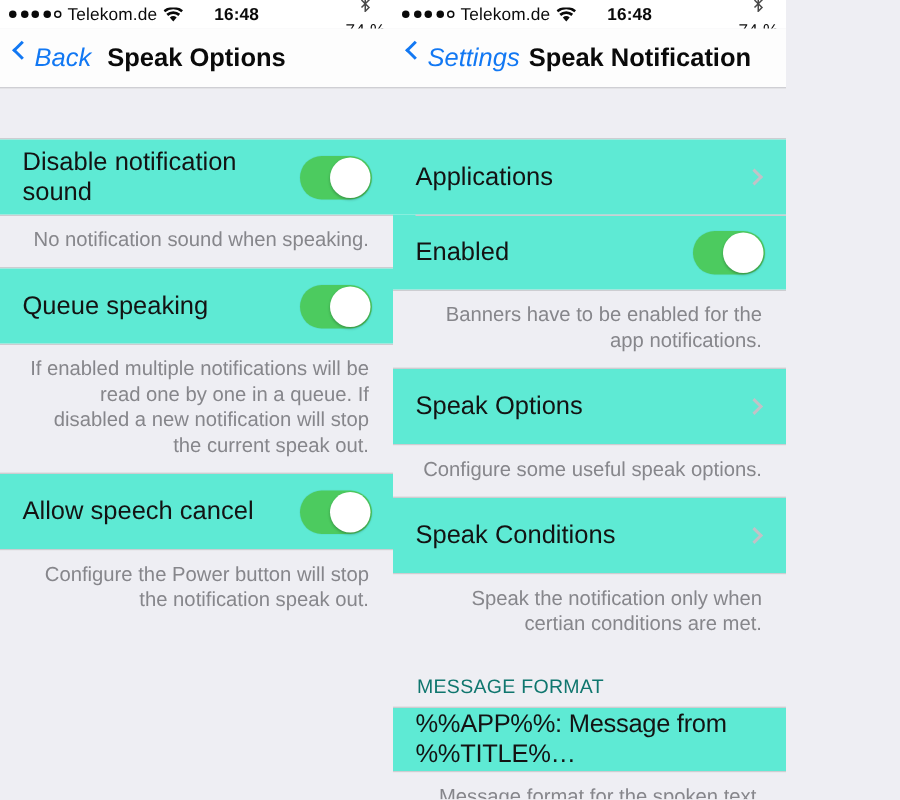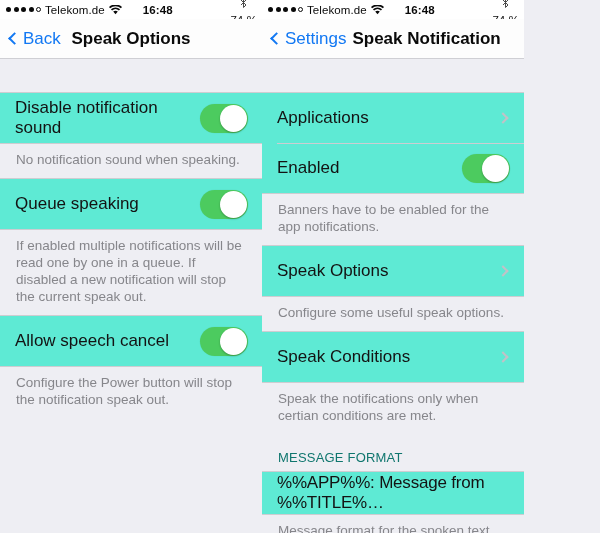--- a/index.html
+++ b/index.html
@@ -39,23 +39,24 @@
   .battery .lvl { height: 100%; background: #0a0a0a; border-radius: 1px; }
 
   
   .navbar {
     height: 40px; background: #fdfdfd;
     border-bottom: 1px solid #cfcfd4;
     display: flex; align-items: center;
     position: relative; padding: 0 8px;
   }
   .backbtn {
-    display: flex; align-items: center; gap: 3px;
+    display: flex; align-items: flex-start; gap: 3px;
     color: #1278f3; font-size: 17px; cursor: pointer;
     white-space: nowrap;
+    font-style: italic;
   }
   .chev-left {
     display: inline-block; width: 9px; height: 9px;
     border-left: 2.6px solid #1278f3; border-bottom: 2.6px solid #1278f3;
     transform: rotate(45deg); margin-right: 1px; margin-left: 2px;
   }
   .nav-title-center {
     position: absolute; left: 0; right: 0; text-align: center;
     font-size: 17px; font-weight: bold; color: #0a0a0a;
     pointer-events: none;
@@ -77,20 +78,21 @@
   .row + .row::before {
     content: ""; position: absolute; left: 15px; right: 0; top: 0;
     height: 1px; background: #cdcdd1;
   }
   .row-label { font-size: 17px; color: #131313; flex: 1; }
   .row-value { font-size: 17px; color: #131313; flex: 1; letter-spacing: -0.2px; }
   .footer {
     padding: 7px 16px 10px 16px;
     font-size: 13.5px; line-height: 17px; color: #86868b;
     background: #eeeef3;
+    text-align: right;
   }
   .sect-header {
     padding: 16px 16px 6px 16px;
     font-size: 13px; color: #0f766e; letter-spacing: 0.2px;
     background: #eeeef3;
   }
 
   
   .toggle {
     width: 48px; height: 29px; border-radius: 15px;
@@ -265,21 +267,21 @@
         </div>
       </div>
       <div class="footer">Configure some useful speak options.</div>
 
       <div class="group">
         <div class="row">
           <span class="row-label">Speak Conditions</span>
           <span class="chev-right"></span>
         </div>
       </div>
-      <div class="footer">Speak the notifications only when certian conditions are met.</div>
+      <div class="footer">Speak the notification only when certian conditions are met.</div>
 
       <div class="sect-header">MESSAGE FORMAT</div>
       <div class="group">
         <div class="row" style="height:42px">
           <span class="row-value">%%APP%%: Message from %%TITLE%…</span>
         </div>
       </div>
       <div class="footer" style="white-space:pre-line">Message format for the spoken text.
 Variables:</div>
     </div>

